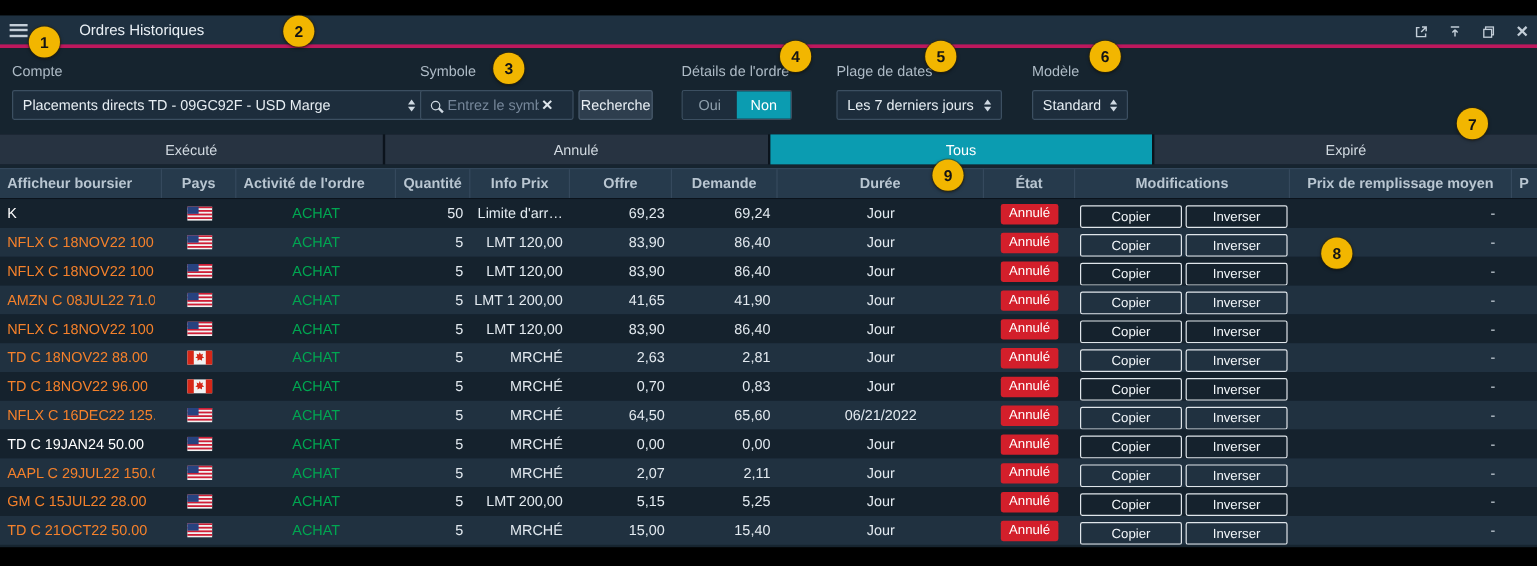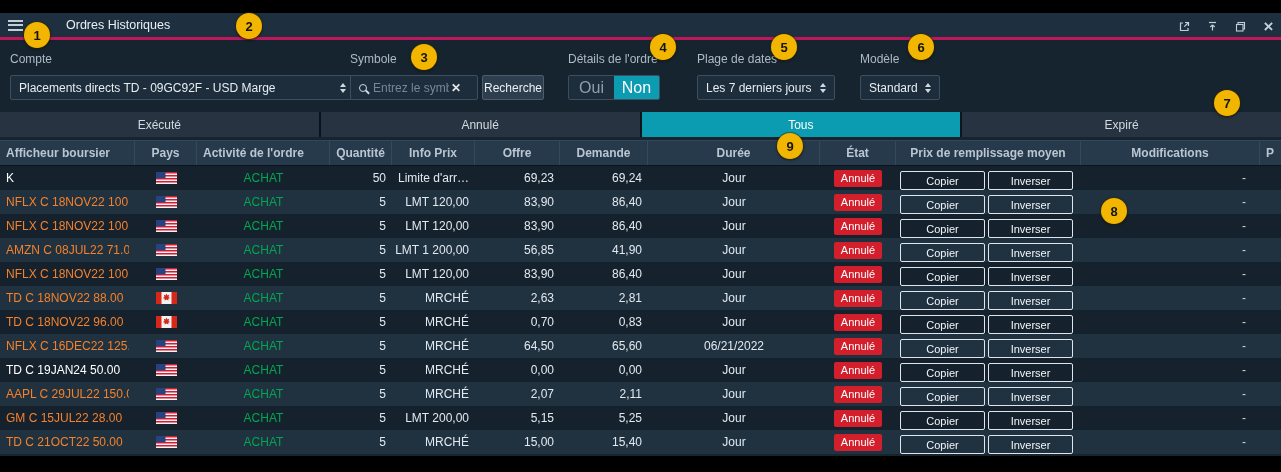--- a/index.html
+++ b/index.html
@@ -27,21 +27,21 @@
   .updown .up{border-bottom:4px solid #cfd9e2;}
   .updown .dn{border-top:4px solid #cfd9e2;}
   .searchbox{padding:0 6px;cursor:text;}
   .mag{width:8px;height:8px;border:1.5px solid #cfd9e2;border-radius:50%;position:relative;margin:0 6px 0 2px;flex:none;}
   .mag::after{content:"";position:absolute;width:5px;height:1.5px;background:#cfd9e2;transform:rotate(45deg);right:-4px;bottom:-2px;}
   .searchbox input{background:transparent;border:none;outline:none;color:#e6edf2;font-size:12px;width:76px;font-family:"Liberation Sans",sans-serif;}
   .searchbox input::placeholder{color:#76879a;}
   .clear-x{color:#dfe6ec;font-size:12px;font-weight:bold;margin-left:2px;cursor:pointer;}
   .btn{position:absolute;top:35px;height:25px;background:#2e3e4e;border:1px solid #4a5c6e;border-radius:2px;color:#e9eff4;font-size:12px;display:flex;align-items:center;justify-content:center;cursor:pointer;}
   .toggle{position:absolute;top:35px;height:25px;display:flex;border:1px solid #3c4f61;border-radius:2px;overflow:hidden;}
-  .seg{width:45px;display:flex;align-items:center;justify-content:center;font-size:16px;color:#8fa0ad;background:#1d2d3c;cursor:pointer;}
+  .seg{width:45px;display:flex;align-items:center;justify-content:center;font-size:12px;color:#8fa0ad;background:#1d2d3c;cursor:pointer;}
   .seg.active{background:#0b9cb1;color:#fff;}
 
   
   .tabs{display:flex;height:25px;background:#0b131c;gap:2px;margin-top:2px;}
   .tab{flex:1;display:flex;align-items:center;justify-content:center;background:#273341;color:#d2dae1;font-size:12px;cursor:pointer;}
   .tab.active{background:#0b9cb1;color:#fff;}
 
   
   .thead{display:flex;height:26px;background:#263a4c;border-top:1px solid #33475b;border-bottom:1px solid #0b131c;margin-top:3px;}
   .th{display:flex;align-items:center;color:#b9c6d1;font-size:12px;font-weight:700;padding:0 6px;border-right:1px solid #35495d;white-space:nowrap;overflow:hidden;cursor:pointer;}
@@ -158,22 +158,22 @@
     <div class="thead">
       <div class="th w0">Afficheur boursier</div>
       <div class="th w1 c">Pays</div>
       <div class="th w2">Activité de l'ordre</div>
       <div class="th w3 c">Quantité</div>
       <div class="th w4 c">Info Prix</div>
       <div class="th w5 c">Offre</div>
       <div class="th w6 c">Demande</div>
       <div class="th w7 c">Durée</div>
       <div class="th w8 c">État</div>
+      <div class="th w9 c">Modifications</div>
       <div class="th w10 c">Prix de remplissage moyen</div>
-      <div class="th w9 c">Modifications</div>
       <div class="th w11">P</div>
     </div>
 
     <div class="tbody">
   <div class="row dark">
     <div class="cell w0">
             <span class="sym sym-plain">K</span>
           </div>
     <div class="cell w1 c">
             <span class="flag">
@@ -290,21 +290,21 @@
                   <rect y="6" width="21" height="1.5"></rect>
                   <rect y="9" width="21" height="1.5"></rect>
                 </g>
                 <rect width="9.5" height="6.2" fill="#27427f"></rect>
               </svg>
             </span>
           </div>
     <div class="cell w2 c act">ACHAT</div>
     <div class="cell w3 r">5</div>
     <div class="cell w4 r">LMT 1 200,00</div>
-    <div class="cell w5 r">56,85</div>
+    <div class="cell w5 r">41,65</div>
     <div class="cell w6 r">41,90</div>
     <div class="cell w7 c">Jour</div>
     <div class="cell w8 c">
             <span class="badge">Annulé</span>
           </div>
     <div class="cell w9 mods">
       <button class="rowbtn">Copier</button>
       <button class="rowbtn">Inverser</button>
     </div>
     <div class="cell w10 r avg">-</div>

